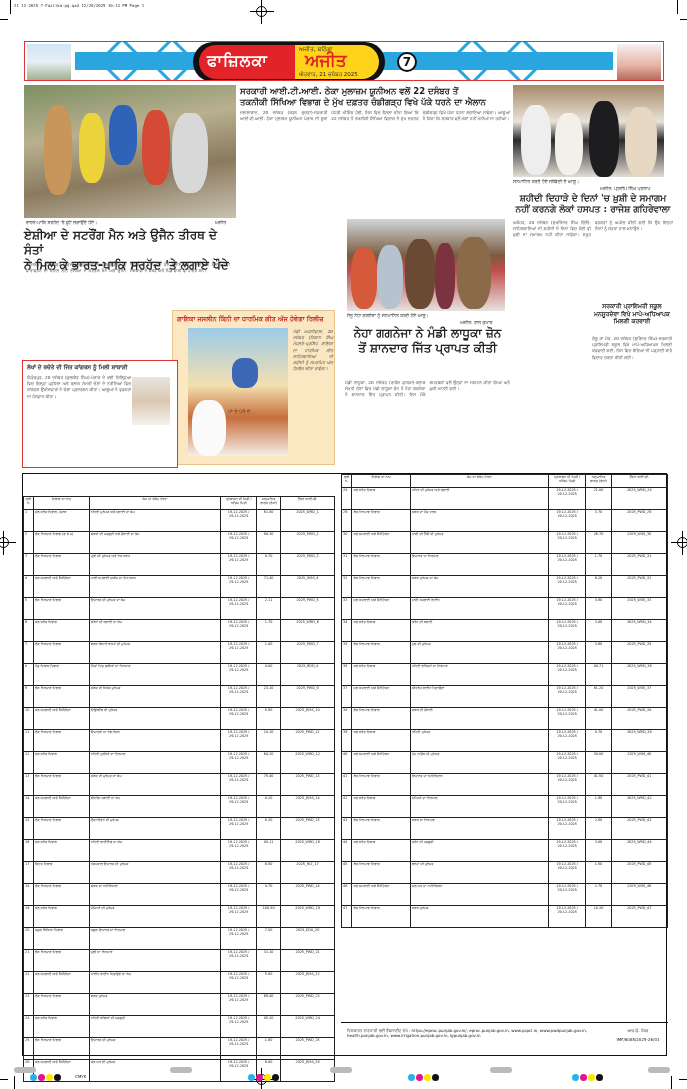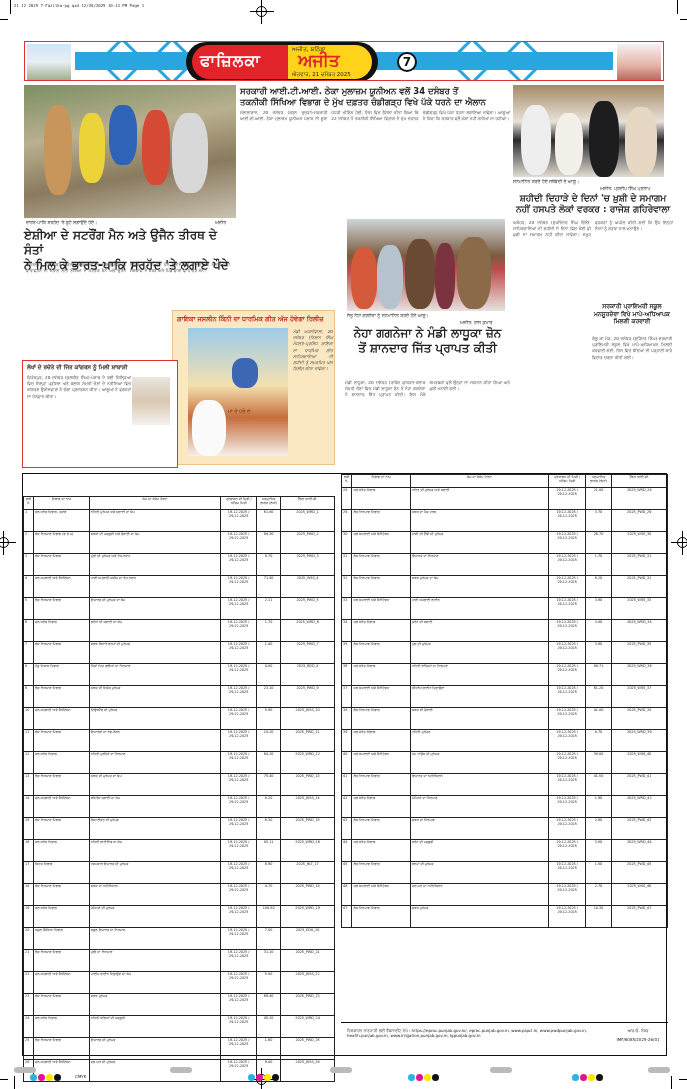--- a/index.html
+++ b/index.html
@@ -12,21 +12,21 @@
   .reg::before { content: ""; position: absolute; left: 11px; top: 0; width: 1px; height: 24px; background: #000; }
   .reg::after { content: ""; position: absolute; left: 0; top: 11px; width: 24px; height: 1px; background: #000; }
   .reg span { position: absolute; left: 6px; top: 6px; width: 11px; height: 11px; border: 1px solid #000; border-radius: 50%; }
 
   
   .masthead { left: 24px; top: 41px; width: 640px; height: 40px; border: 1px solid #d33; background: #fff; overflow: hidden; }
   .mh-band { position: absolute; left: 50px; right: 50px; top: 10px; height: 18px; background: #29a6e0; }
   .mh-diamond { position: absolute; top: 2px; width: 34px; height: 34px; border: 3px solid #29a6e0; transform: rotate(45deg); background: transparent; }
   .mh-photo-l { position: absolute; left: 2px; top: 2px; width: 44px; height: 36px; background: linear-gradient(180deg,#cfe6f7 0%,#e9eef2 50%,#9fb090 100%); }
   .mh-photo-r { position: absolute; right: 2px; top: 2px; width: 44px; height: 36px; background: linear-gradient(180deg,#f6f1ef 0%,#e5b3a6 60%,#b86a5e 100%); }
-  .mh-oval { position: absolute; left: 161px; top: 0px; width: 192px; height: 40px; border-radius: 22px; background: #111; overflow: hidden; }
+  .mh-oval { position: absolute; left: 168px; top: 0px; width: 192px; height: 40px; border-radius: 22px; background: #111; overflow: hidden; }
   .mh-red { position: absolute; left: 6px; top: 3px; width: 96px; height: 34px; background: #e2232a; border-radius: 18px 0 0 18px; }
   .mh-yellow { position: absolute; left: 102px; top: 3px; width: 84px; height: 34px; background: #ffd31a; border-radius: 0 18px 18px 0; }
   .mh-name { position: absolute; left: 14px; top: 9px; font-size: 16px; font-weight: bold; color: #fff; letter-spacing: 1px; }
   .mh-city { position: absolute; left: 106px; top: 3px; font-size: 6px; color: #222; }
   .mh-brand { position: absolute; left: 112px; top: 8px; font-size: 17px; font-weight: bold; color: #e2232a; }
   .mh-date { position: absolute; left: 106px; top: 29px; font-size: 5.5px; color: #222; }
   .mh-page { position: absolute; left: 372px; top: 10px; width: 20px; height: 20px; border-radius: 50%; background: #fff; border: 2px solid #111; font-size: 12px; font-weight: bold; text-align: center; line-height: 17px; }
 
   
   .photo { overflow: hidden; }
@@ -113,36 +113,36 @@
 </div>
 <div class="abs cap" style="left:26px;top:220px;">ਭਾਰਤ-ਪਾਕਿ ਸਰਹੱਦ 'ਤੇ ਬੂਟੇ ਲਗਾਉਂਦੇ ਹੋਏ।</div>
 <div class="abs cap" style="left:215px;top:220px;">ਅਜੀਤ</div>
 <div class="abs hl" style="left:24px;top:228px;width:214px;font-size:12px;">
   <div>ਏਸ਼ੀਆ ਦੇ ਸਟਰੌਂਗ ਮੈਨ ਅਤੇ ਉਜੈਨ ਤੀਰਥ ਦੇ ਸੰਤਾਂ</div>
   <div>ਨੇ ਮਿਲ ਕੇ ਭਾਰਤ-ਪਾਕਿ ਸਰਹੱਦ 'ਤੇ ਲਗਾਏ ਪੌਦੇ</div>
 </div>
 <div class="abs txt col-text" style="left:26px;top:262px;width:308px;height:44px;column-count:3;">ਫ਼ਾਜ਼ਿਲਕਾ, 20 ਦਸੰਬਰ (ਪ੍ਰਦੀਪ ਕੁਮਾਰ)-ਭਾਰਤ-ਪਾਕਿ ਸਰਹੱਦ 'ਤੇ ਵਾਤਾਵਰਨ ਦੀ ਸੰਭਾਲ ਲਈ ਏਸ਼ੀਆ ਦੇ ਸਟਰੌਂਗ ਮੈਨ ਅਤੇ ਉਜੈਨ ਤੀਰਥ ਦੇ ਸੰਤਾਂ ਵਲੋਂ ਪੌਦੇ ਲਗਾਏ ਗਏ। ਇਸ ਮੌਕੇ ਸਮਾਜ ਸੇਵੀ ਸੰਸਥਾਵਾਂ ਦੇ ਮੈਂਬਰ ਅਤੇ ਪਿੰਡ ਵਾਸੀ ਵੀ ਹਾਜ਼ਰ ਸਨ।</div>
 
 <div class="abs hl" style="left:240px;top:86px;width:270px;font-size:8.5px;">
-  <div>ਸਰਕਾਰੀ ਆਈ.ਟੀ.ਆਈ. ਠੇਕਾ ਮੁਲਾਜ਼ਮ ਯੂਨੀਅਨ ਵਲੋਂ 34 ਦਸੰਬਰ ਤੋਂ</div>
+  <div>ਸਰਕਾਰੀ ਆਈ.ਟੀ.ਆਈ. ਠੇਕਾ ਮੁਲਾਜ਼ਮ ਯੂਨੀਅਨ ਵਲੋਂ 22 ਦਸੰਬਰ ਤੋਂ</div>
   <div>ਤਕਨੀਕੀ ਸਿੱਖਿਆ ਵਿਭਾਗ ਦੇ ਮੁੱਖ ਦਫ਼ਤਰ ਚੰਡੀਗੜ੍ਹ ਵਿਖੇ ਪੱਕੇ ਧਰਨੇ ਦਾ ਐਲਾਨ</div>
 </div>
 <div class="abs txt col-text" style="left:240px;top:110px;width:270px;height:106px;column-count:3;">ਜਲਾਲਾਬਾਦ, 20 ਦਸੰਬਰ (ਕਰਨ ਚੁਚਰਾ)-ਸਰਕਾਰੀ ਆਈ.ਟੀ.ਆਈ. ਠੇਕਾ ਮੁਲਾਜ਼ਮ ਯੂਨੀਅਨ ਪੰਜਾਬ ਦੀ ਸੂਬਾ ਪੱਧਰੀ ਮੀਟਿੰਗ ਹੋਈ, ਜਿਸ ਵਿਚ ਫ਼ੈਸਲਾ ਕੀਤਾ ਗਿਆ ਕਿ 22 ਦਸੰਬਰ ਤੋਂ ਤਕਨੀਕੀ ਸਿੱਖਿਆ ਵਿਭਾਗ ਦੇ ਮੁੱਖ ਦਫ਼ਤਰ ਚੰਡੀਗੜ੍ਹ ਵਿਖੇ ਪੱਕਾ ਧਰਨਾ ਲਗਾਇਆ ਜਾਵੇਗਾ। ਆਗੂਆਂ ਨੇ ਕਿਹਾ ਕਿ ਸਰਕਾਰ ਵਲੋਂ ਮੰਗਾਂ ਨਹੀਂ ਮੰਨੀਆਂ ਜਾ ਰਹੀਆਂ।</div>
 
 <div class="abs photo ph2">
   <div class="shape" style="left:8px;top:20px;width:30px;height:70px;background:#eee;"></div>
   <div class="shape" style="left:42px;top:28px;width:28px;height:62px;background:#f3f0ea;"></div>
   <div class="shape" style="left:76px;top:16px;width:30px;height:76px;background:#1d1d20;"></div>
   <div class="shape" style="left:112px;top:22px;width:32px;height:70px;background:#e7d8c4;"></div>
 </div>
 <div class="abs cap" style="left:513px;top:179px;width:151px;">ਸਨਮਾਨਿਤ ਕਰਦੇ ਹੋਏ ਜਥੇਬੰਦੀ ਦੇ ਆਗੂ।</div>
 <div class="abs cap" style="left:600px;top:186px;">ਅਜੀਤ: ਪ੍ਰਦੀਪ ਸਿੰਘ ਪ੍ਰਤਾਪ</div>
 <div class="abs hl" style="left:513px;top:193px;width:160px;font-size:9px;text-align:center;">
   <div>ਸ਼ਹੀਦੀ ਦਿਹਾੜੇ ਦੇ ਦਿਨਾਂ 'ਚ ਖ਼ੁਸ਼ੀ ਦੇ ਸਮਾਗਮ</div>
-  <div>ਨਹੀਂ ਹਸਪਤੇ ਲੋਕਾਂ ਵਰਕਰ : ਰਾਜੇਸ਼ ਗਹਿਰੇਵਾਲਾ</div>
+  <div>ਨਹੀਂ ਕਰਨਗੇ ਲੋਕਾਂ ਹਸਪਤ : ਰਾਜੇਸ਼ ਗਹਿਰੇਵਾਲਾ</div>
 </div>
 <div class="abs txt col-text" style="left:513px;top:220px;width:160px;height:240px;column-count:2;">ਅਬੋਹਰ, 20 ਦਸੰਬਰ (ਸੁਖਜਿੰਦਰ ਸਿੰਘ ਢਿੱਲੋਂ)-ਸਾਹਿਬਜ਼ਾਦਿਆਂ ਦੀ ਸ਼ਹੀਦੀ ਦੇ ਦਿਨਾਂ ਵਿਚ ਕੋਈ ਵੀ ਖ਼ੁਸ਼ੀ ਦਾ ਸਮਾਗਮ ਨਹੀਂ ਕੀਤਾ ਜਾਵੇਗਾ। ਸਮੂਹ ਵਰਕਰਾਂ ਨੂੰ ਅਪੀਲ ਕੀਤੀ ਗਈ ਕਿ ਉਹ ਇਨ੍ਹਾਂ ਦਿਨਾਂ ਨੂੰ ਸ਼ਰਧਾ ਨਾਲ ਮਨਾਉਣ।</div>
 
 <div class="abs hl" style="left:592px;top:302px;width:80px;font-size:6px;text-align:center;">ਸਰਕਾਰੀ ਪ੍ਰਾਇਮਰੀ ਸਕੂਲ ਮਨਸੂਰਦੇਵਾ ਵਿਖੇ ਮਾਪੇ-ਅਧਿਆਪਕ ਮਿਲਣੀ ਕਰਵਾਈ</div>
 <div class="abs txt" style="left:592px;top:336px;width:80px;height:124px;">ਗੋਲੂ ਕਾ ਮੋੜ, 20 ਦਸੰਬਰ (ਸੁਰਿੰਦਰ ਸਿੰਘ)-ਸਰਕਾਰੀ ਪ੍ਰਾਇਮਰੀ ਸਕੂਲ ਵਿਖੇ ਮਾਪੇ-ਅਧਿਆਪਕ ਮਿਲਣੀ ਕਰਵਾਈ ਗਈ, ਜਿਸ ਵਿਚ ਬੱਚਿਆਂ ਦੀ ਪੜ੍ਹਾਈ ਬਾਰੇ ਵਿਚਾਰ ਚਰਚਾ ਕੀਤੀ ਗਈ।</div>
 
 <div class="abs photo ph3">
   <div class="shape" style="left:4px;top:28px;width:26px;height:62px;background:#d45a3b;"></div>
   <div class="shape" style="left:30px;top:26px;width:26px;height:64px;background:#b6c3cf;"></div>
   <div class="shape" style="left:58px;top:20px;width:30px;height:70px;background:#6a4a33;"></div>

